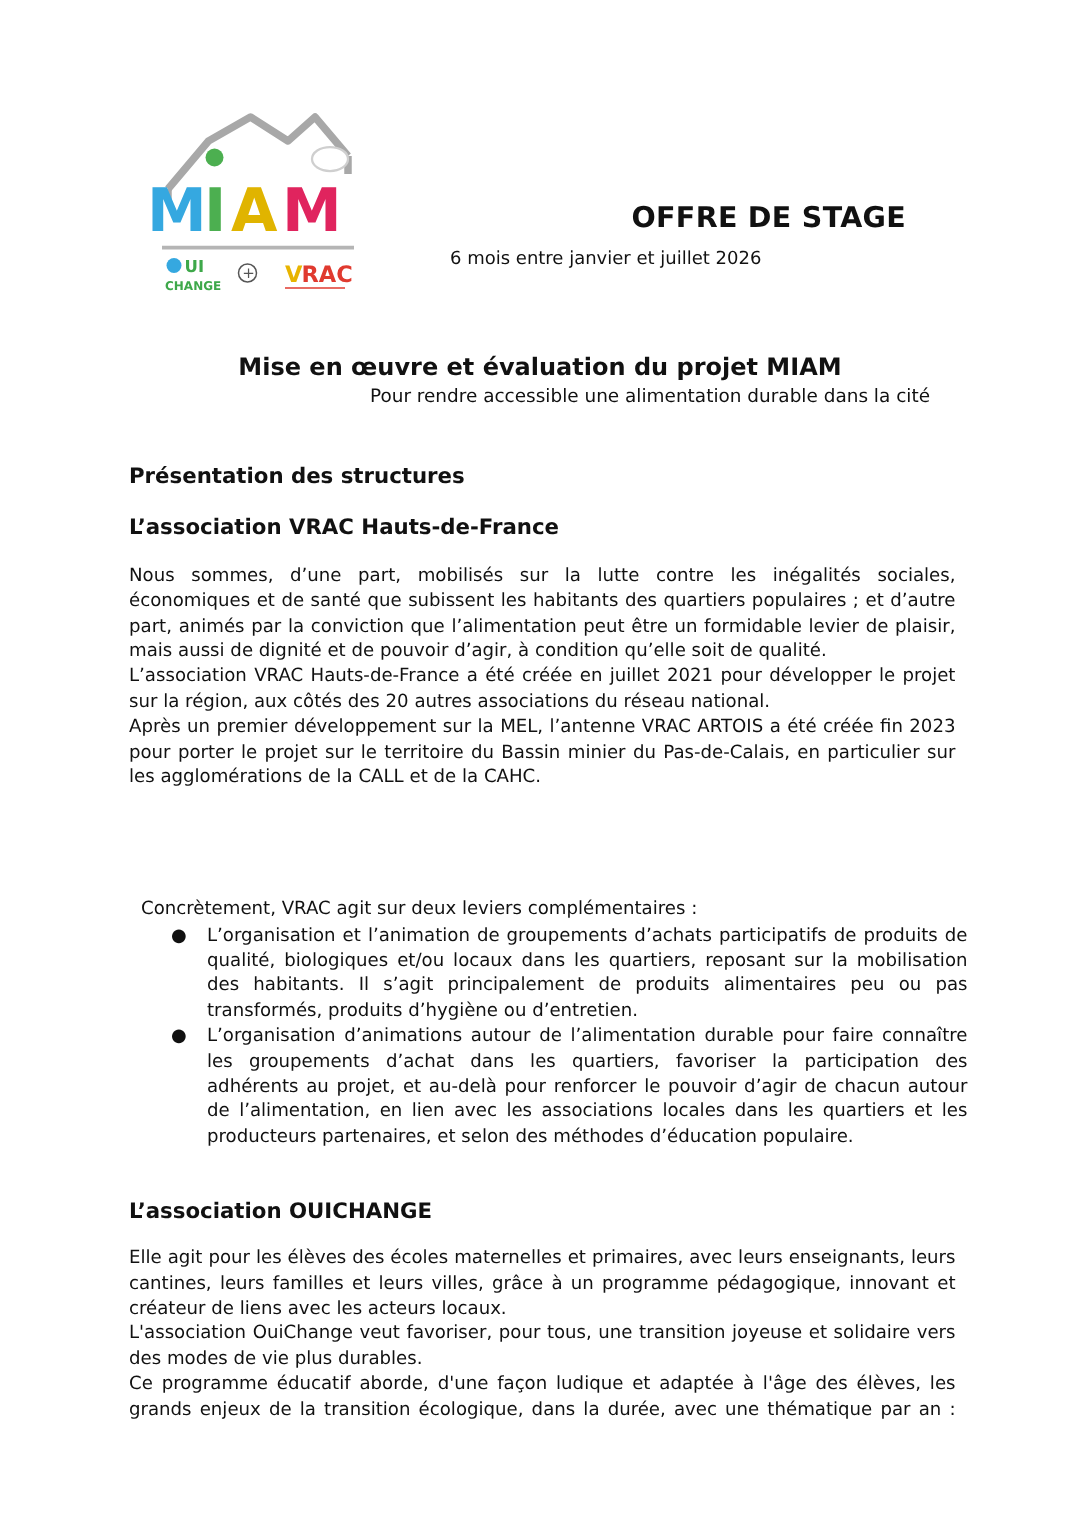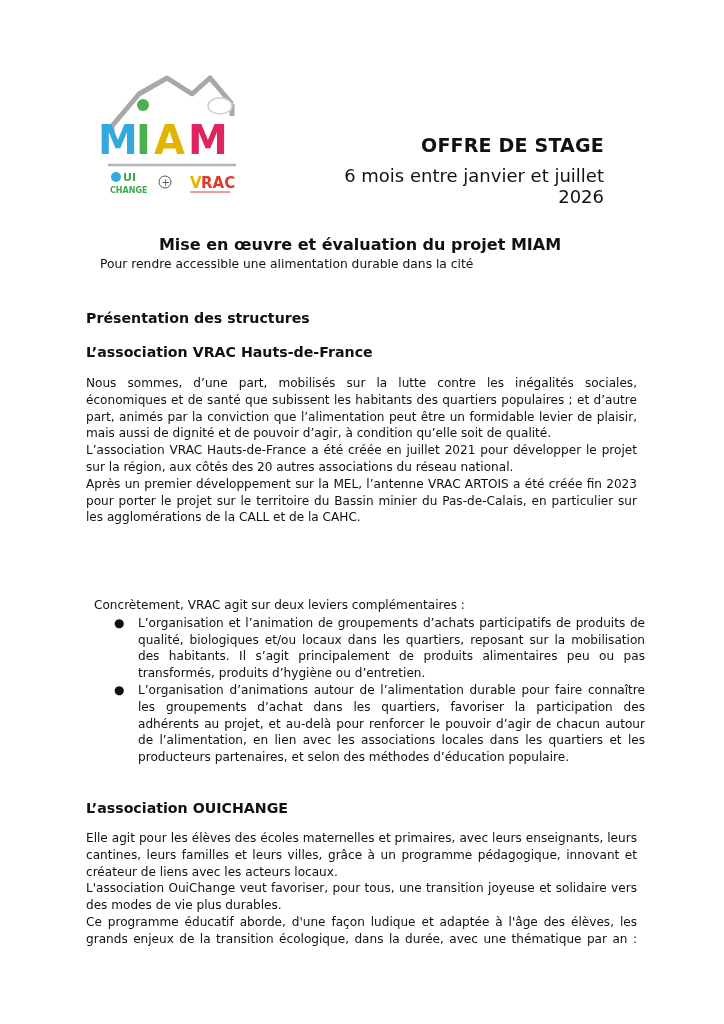--- a/index.html
+++ b/index.html
@@ -6,26 +6,26 @@
   body { width:724px; height:1024px; position:relative; overflow:hidden;
          font-family:"DejaVu Sans", sans-serif; color:#111; }
   .page { position:absolute; left:0; top:0; width:724px; height:1024px; }
 
   
   .logo { position:absolute; left:92px; top:68px; width:150px; height:130px; }
   .logo svg { width:150px; height:130px; display:block; }
 
   .offer-title { position:absolute; left:300px; top:134px; width:304px; text-align:right;
                  font-weight:bold; font-size:19px; letter-spacing:0.2px; }
-  .offer-sub { position:absolute; left:300px; top:165px; width:304px; text-align:right;
-               font-size:18px; }
+  .offer-sub { position:absolute; left:300px; top:165px; width:304px; text-align:left;
+               font-size:12px; }
 
   .project-title { position:absolute; left:100px; top:235px; width:520px; text-align:center;
                    font-weight:bold; font-size:16px; }
-  .project-sub { position:absolute; left:100px; top:257px; width:520px; text-align:left;
+  .project-sub { position:absolute; left:100px; top:257px; width:520px; text-align:right;
                  font-size:12.3px; }
 
   .h1 { position:absolute; left:86px; font-weight:bold; font-size:14.2px; }
   .h2 { position:absolute; left:86px; font-weight:bold; font-size:14.2px; }
 
   .para { position:absolute; left:86px; width:551px; font-size:12.1px; line-height:16.8px;
           text-align:justify; }
   .para p { margin:0; }
   .para p.last { text-align-last:left; }
 

